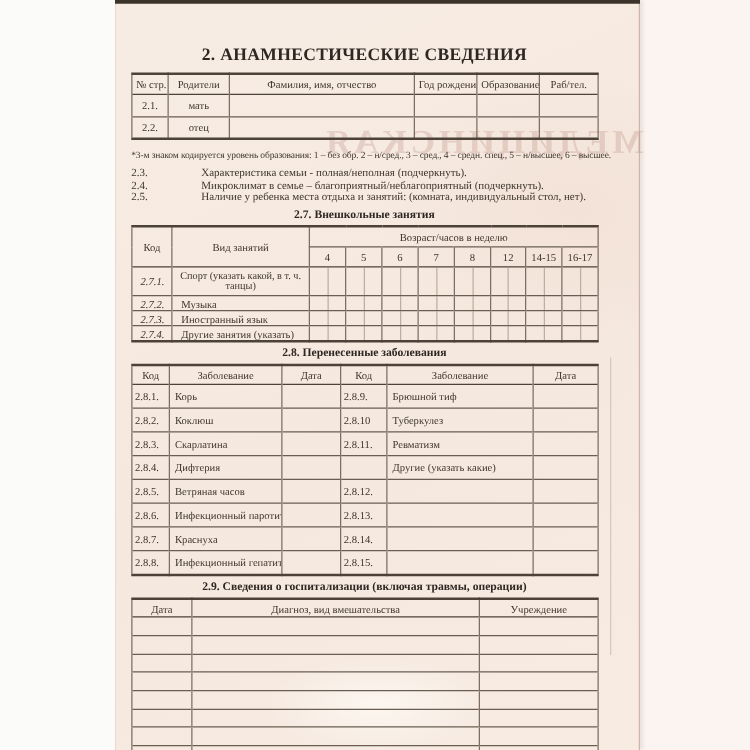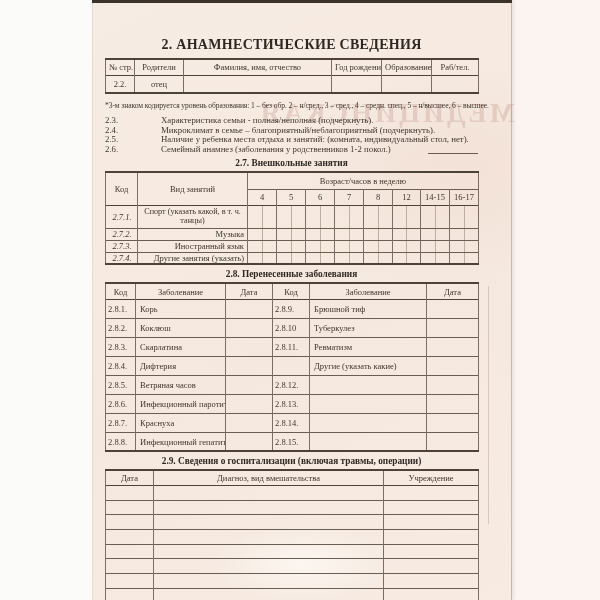--- a/index.html
+++ b/index.html
@@ -58,21 +58,21 @@
   .notes{margin-top:6px;}
   .note{display:flex;font-size:8.8px;line-height:9.6px;gap:34px;}
   .note .n{width:22px;flex:none;}
   .note .fill{flex:1;border-bottom:1px solid #6a5e52;height:8px;margin-left:3px;}
 
   .t2{margin-top:3px;}
   .t2 tr.hdr1{height:17px;}
   .t2 tr.hdr2{height:16px;border-bottom:1.7px solid #4c4238;}
   .t2 tr.r-tall{height:23px;}
   .t2 tr.r{height:12px;}
-  .t2 td.lbl{text-align:right;padding-left:7px;}
+  .t2 td.lbl{text-align:left;padding-left:7px;}
   .t2 td.lbl-c{text-align:center;font-size:8.2px;line-height:1.05;white-space:normal;}
   .t2 td.code{text-align:center;padding-left:4px;font-style:italic;}
   .t2 td.age{background:linear-gradient(#bfae9f,#bfae9f) no-repeat center / 1px 100%;}
 
   .t3{margin-top:3px;}
   .t3 tr{height:19px;}
   .t3 tr.hdr{height:16px;}
   .t3 td.code{padding-left:2px;}
   .t3 td.dis{padding-left:4px;}
 
@@ -106,20 +106,28 @@
       <tbody>
           <tr class="hdr">
         <th>№ стр.</th>
         <th>Родители</th>
         <th>Фамилия, имя, отчество</th>
         <th>Год рождения</th>
         <th>Образование*</th>
         <th>Раб/тел.</th>
       </tr>
       <tr>
+        <td>2.1.</td>
+        <td>мать</td>
+        <td></td>
+        <td></td>
+        <td></td>
+        <td></td>
+      </tr>
+      <tr>
         <td>2.2.</td>
         <td>отец</td>
         <td></td>
         <td></td>
         <td></td>
         <td></td>
       </tr>
     </tbody>
       </table>
 
@@ -130,25 +138,20 @@
         <span class="n">2.3.</span>
         <span>Характеристика семьи - полная/неполная (подчеркнуть).</span>
       </div>
       <div class="note">
         <span class="n">2.4.</span>
         <span>Микроклимат в семье – благоприятный/неблагоприятный (подчеркнуть).</span>
       </div>
       <div class="note">
         <span class="n">2.5.</span>
         <span>Наличие у ребенка места отдыха и занятий: (комната, индивидуальный стол, нет).</span>
-      </div>
-      <div class="note">
-        <span class="n">2.6.</span>
-        <span>Семейный анамнез (заболевания у родственников 1-2 покол.)</span>
-        <span class="fill"></span>
       </div>
     </div>
 
     <div class="sec-title mt2">2.7. Внешкольные занятия</div>
 
     <table class="tbl t2">
       <colgroup>
           <col style="width:32px">
           <col style="width:110px">
           <col style="width:29px">

